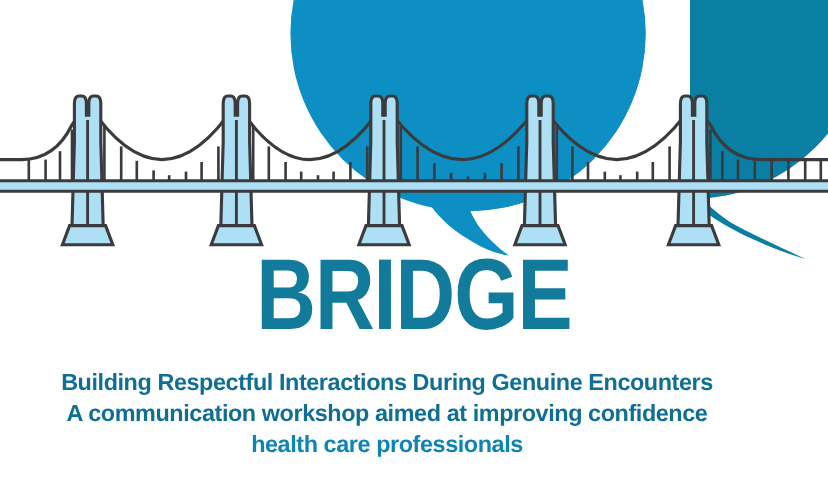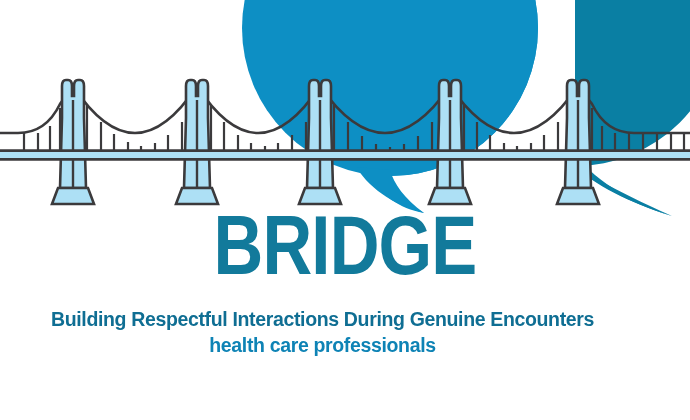--- a/index.html
+++ b/index.html
@@ -183,16 +183,17 @@
           <line x1="-8" y1="159.4" x2="698" y2="159.4" stroke="#3b3a3c" stroke-width="2.6"></line>
         </g>
       </g>
     </g>
   </svg>
 
   <div class="wordmark" style="color:#127a9b;">BRIDGE</div>
 
   <div class="subtitle-block">
     <div class="sub-line" style="color:#0f6e93;">Building Respectful Interactions During Genuine Encounters</div>
+    <div class="sub-line" style="color:#0f6e93;">A communication workshop aimed at improving confidence</div>
     <div class="sub-line" style="color:#0e83b5;">health care professionals</div>
   </div>
 
 </div>
 
 </body></html>

